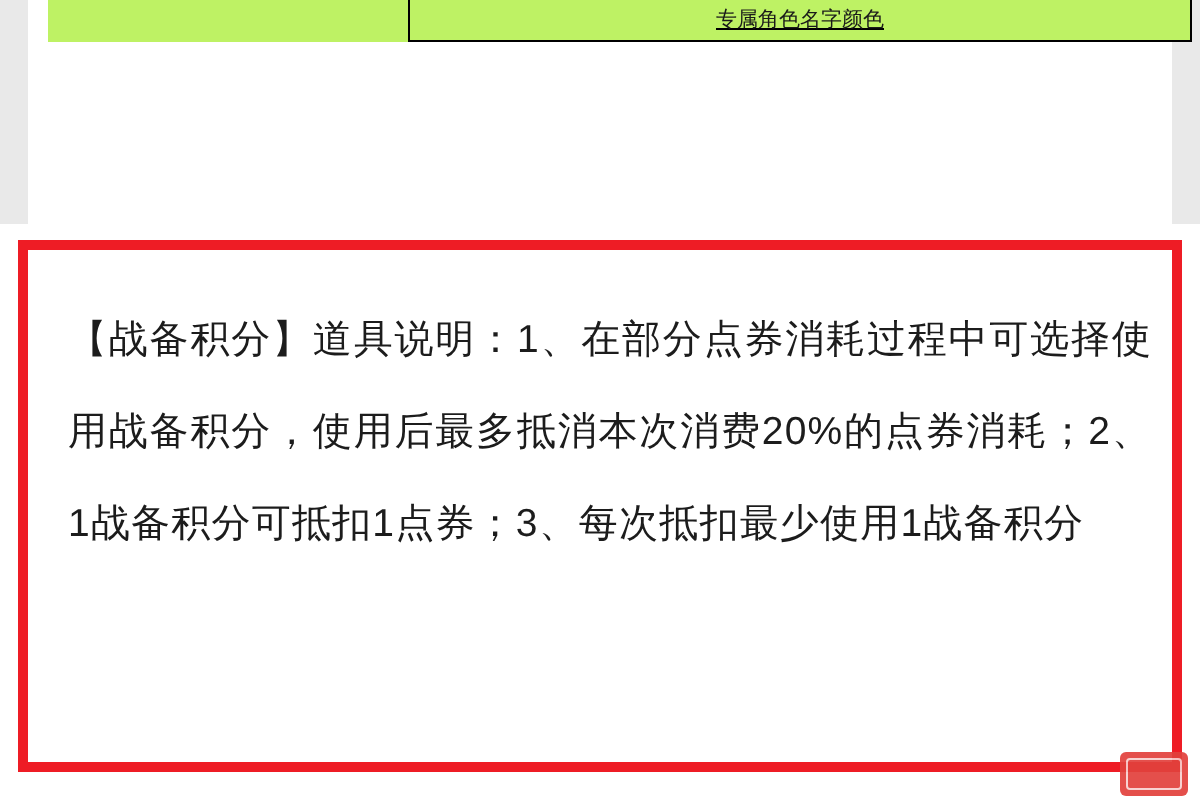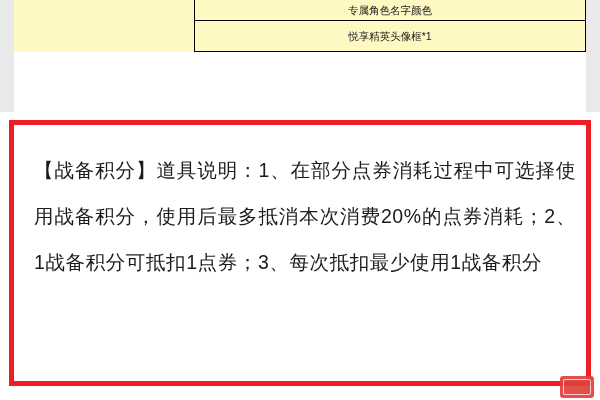--- a/index.html
+++ b/index.html
@@ -29,26 +29,27 @@
     top: 0;
     width: 14px;
     height: 112px;
     background: #e9e9e9;
   }
   #table-region .side-fill.left { left: 0; }
   #table-region .side-fill.right { right: 0; }
 
   table.reward-table {
     position: absolute;
-    left: 14px;
+    left: 24px;
     top: 0;
     width: 572px;
     border-collapse: collapse;
     table-layout: fixed;
-    background: #fef9c3;
+    background: #bef264;
+    text-decoration: underline;
   }
   table.reward-table td {
     border: 1px solid #000000;
     height: 30px;
     font-size: 10.5px;
     color: #1a1a1a;
     text-align: center;
     vertical-align: middle;
     padding: 0;
     line-height: 1.2;
@@ -134,24 +135,20 @@
 <div id="table-region">
   <div class="side-fill left"></div>
   <div class="side-fill right"></div>
 
   <table class="reward-table">
     <tbody>
         <tr class="first-row">
       <td class="col-left blank-nb"></td>
       <td class="col-right">专属角色名字颜色</td>
     </tr>
-    <tr>
-      <td class="col-left blank"></td>
-      <td class="col-right">悦享精英头像框*1</td>
-    </tr>
   </tbody>
     </table>
 </div>
 
 <div id="highlight-box" style="border-color: rgb(238, 28, 37);">
   <div id="highlight-text">【战备积分】道具说明：1、在部分点券消耗过程中可选择使用战备积分，使用后最多抵消本次消费20%的点券消耗；2、1战备积分可抵扣1点券；3、每次抵扣最少使用1战备积分</div>
 </div>
 
 <div id="bottom-strip">
   <div id="watermark">

